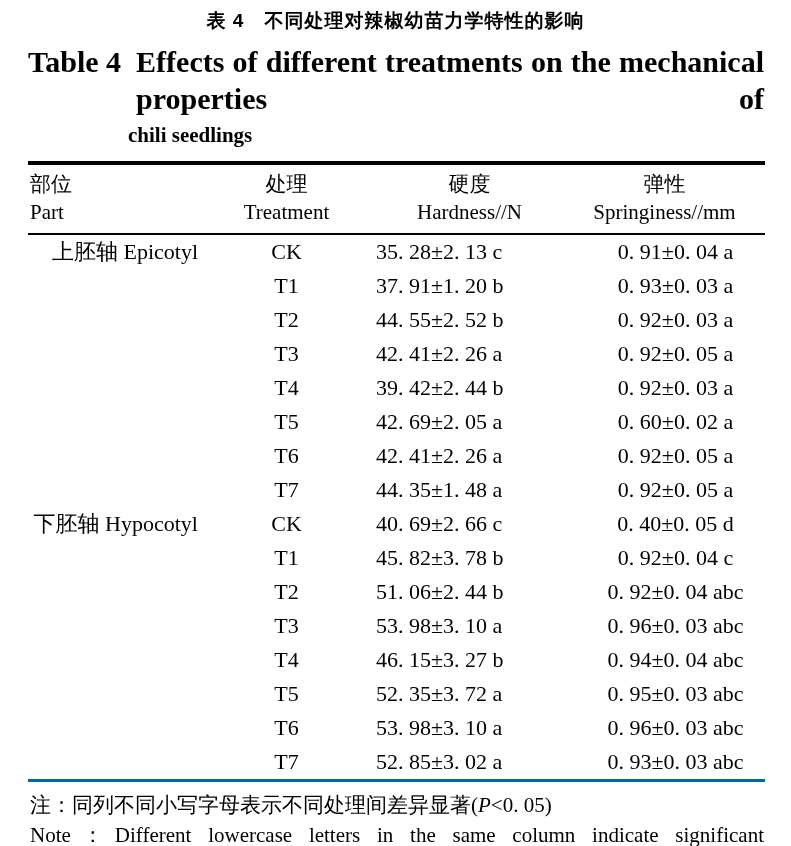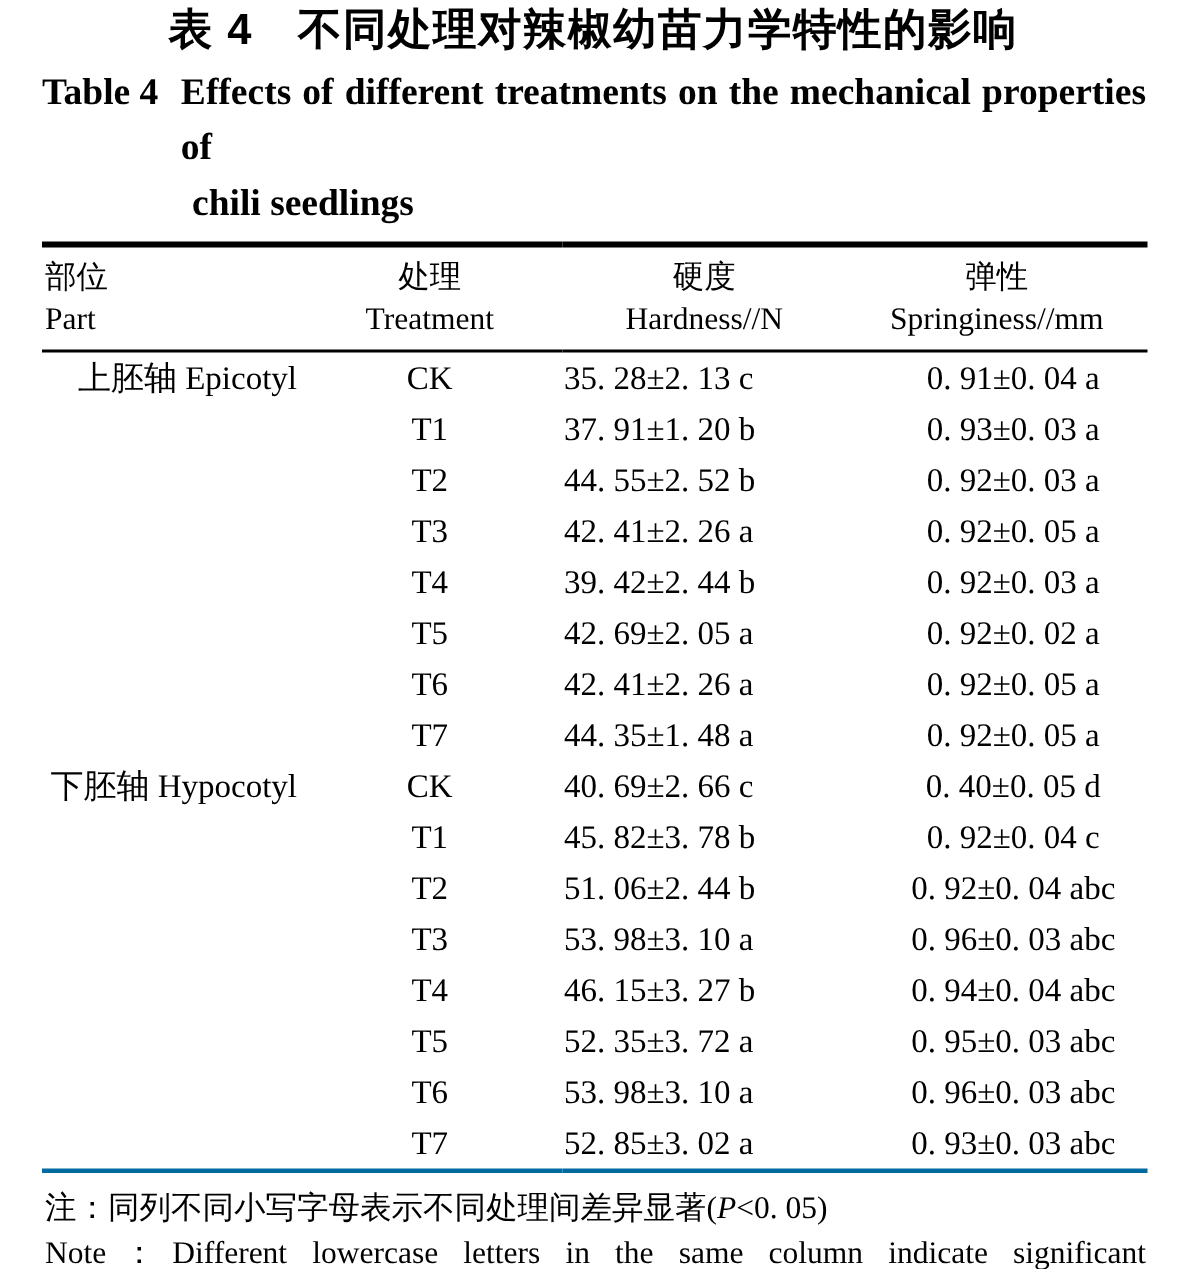--- a/index.html
+++ b/index.html
@@ -11,40 +11,40 @@
     overflow:hidden;
   }
   .page { position:relative; width:791px; height:846px; background:#fff; }
 
   
   .title-zh {
     margin-top:5px;
     text-align:center;
     font-family:"Liberation Sans","DejaVu Sans",sans-serif;
     font-weight:bold;
-    font-size:29px;
+    font-size:19px;
     line-height:31px;
     letter-spacing:1px;
   }
   .title-en {
     display:flex;
     margin:7px 27px 0 28px;
     font-weight:bold;
-    font-size:25px;
+    font-size:30px;
     line-height:37px;
   }
   .title-en-label { white-space:nowrap; }
   .title-en-rest {
     flex:1; margin-left:15px;
     text-align:justify; text-align-last:justify;
   }
   .title-en-line2 {
     margin-left:128px;
     font-weight:bold;
-    font-size:25px;
+    font-size:21px;
     line-height:37px;
   }
 
   
   table.mech {
     margin:7px 26px 0 28px;
     width:737px;
     border-collapse:collapse;
     table-layout:fixed;
     border-top:4px solid #000;
@@ -145,21 +145,21 @@
         <td class="c-spring">0. 92±0. 05 a</td>
       </tr>
       <tr>
         <td class="c-treat">T4</td>
         <td class="c-hard">39. 42±2. 44 b</td>
         <td class="c-spring">0. 92±0. 03 a</td>
       </tr>
       <tr>
         <td class="c-treat">T5</td>
         <td class="c-hard">42. 69±2. 05 a</td>
-        <td class="c-spring">0. 92±0. 02 a</td>
+        <td class="c-spring">0. 60±0. 02 a</td>
       </tr>
       <tr>
         <td class="c-treat">T6</td>
         <td class="c-hard">42. 41±2. 26 a</td>
         <td class="c-spring">0. 92±0. 05 a</td>
       </tr>
       <tr>
         <td class="c-treat">T7</td>
         <td class="c-hard">44. 35±1. 48 a</td>
         <td class="c-spring">0. 92±0. 05 a</td>

